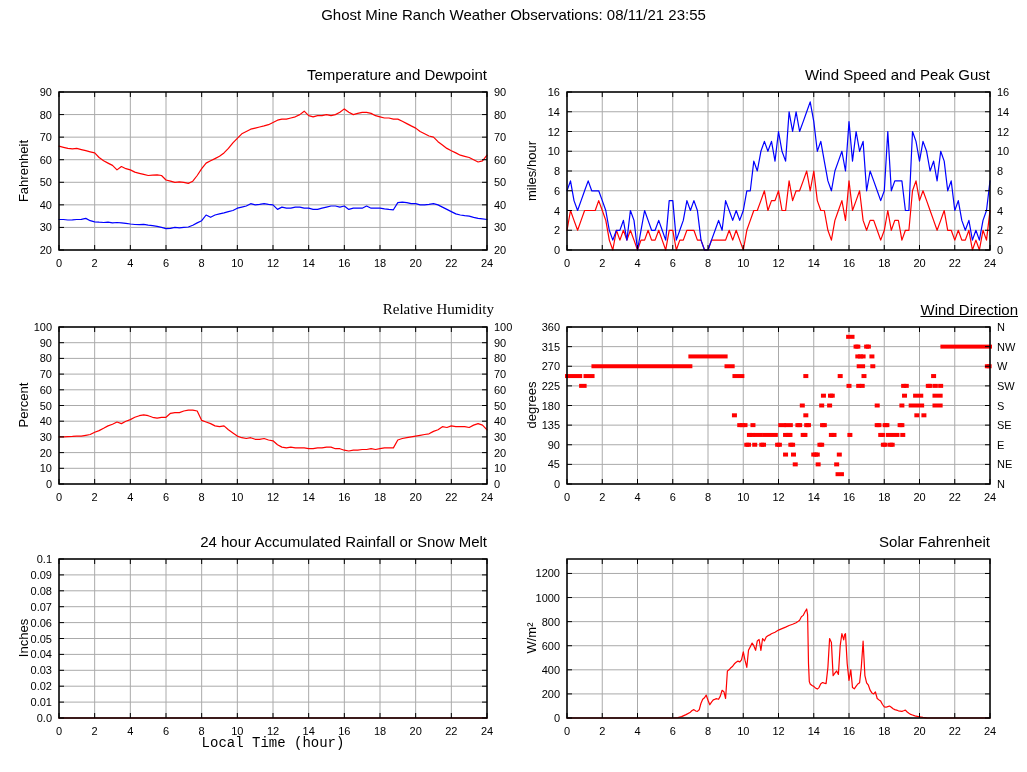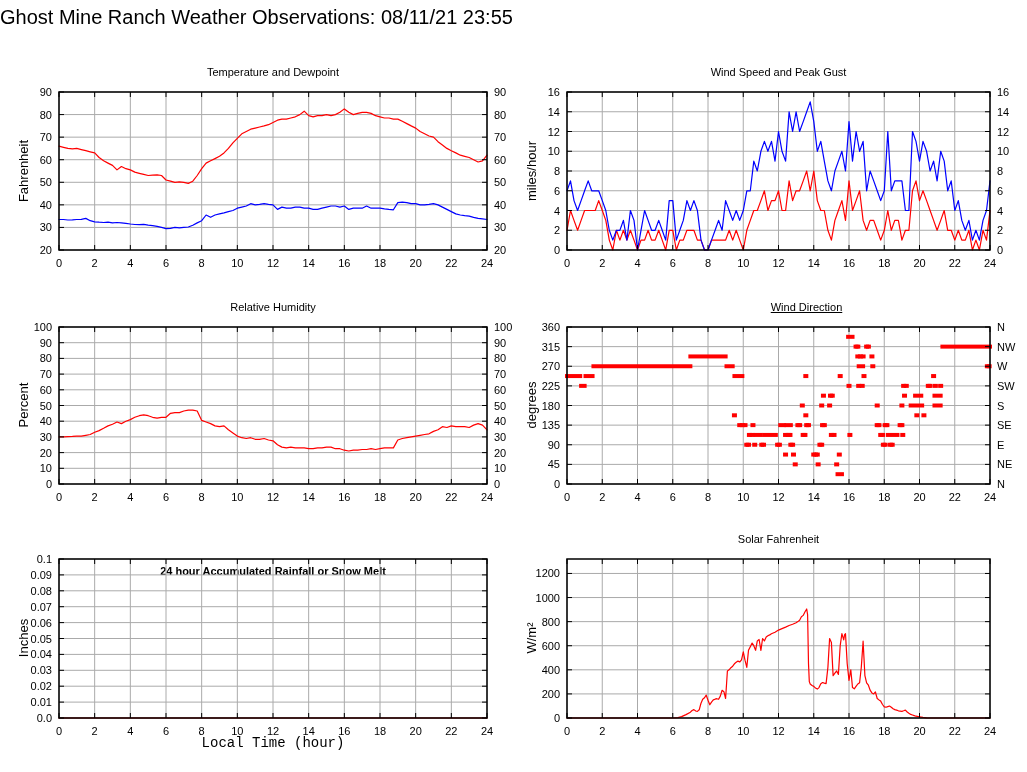--- a/index.html
+++ b/index.html
@@ -1,36 +1,36 @@
 <!DOCTYPE html>
 <html><head>
 <meta charset="utf-8">
 <style>
   html,body{margin:0;padding:0;}
   body{width:1027px;height:772px;background:#ffffff;position:relative;overflow:hidden;
        font-family:"Liberation Sans",sans-serif;color:#000;}
   .abs{position:absolute;}
-  .main-title{left:0;top:6px;width:1027px;text-align:left;font-size:20px;}
-  .ctitle{font-size:11px;text-align:center;white-space:nowrap;}
+  .main-title{left:0;top:6px;width:1027px;text-align:center;font-size:15px;}
+  .ctitle{font-size:15px;text-align:right;white-space:nowrap;}
   .ylab{font-size:13px;text-align:center;width:160px;height:16px;line-height:16px;
         transform:rotate(-90deg);white-space:nowrap;}
   .xlab{font-size:14px;text-align:center;font-family:Liberation Mono, monospace;}
   svg{position:absolute;display:block;}
   svg text{font-family:"Liberation Sans",sans-serif;}
 </style>
 </head>
 <body>
 
 <div class="abs main-title">Ghost Mine Ranch Weather Observations: 08/11/21 23:55</div>
 
 <div class="abs ctitle" style="left:59px;top:66px;width:428px;">Temperature and Dewpoint</div>
 <div class="abs ctitle" style="left:567px;top:66px;width:423px;">Wind Speed and Peak Gust</div>
-<div class="abs ctitle" style="left:59px;top:301px;width:428px;">Relative Humidity</div>
+<div class="abs ctitle" style="left:66px;top:301px;width:428px;font-family:Liberation Serif, serif;">Relative Humidity</div>
 <div class="abs ctitle" style="left:595px;top:301px;width:423px;text-decoration:underline;">Wind Direction</div>
-<div class="abs ctitle" style="left:59px;top:565px;width:428px;font-weight:bold;">24 hour Accumulated Rainfall or Snow Melt</div>
+<div class="abs ctitle" style="left:59px;top:533px;width:428px;">24 hour Accumulated Rainfall or Snow Melt</div>
 <div class="abs ctitle" style="left:567px;top:533px;width:423px;">Solar Fahrenheit</div>
 
 <div class="abs ylab" style="left:-56px;top:163px;">Fahrenheit</div>
 <div class="abs ylab" style="left:452px;top:163px;">miles/hour</div>
 <div class="abs ylab" style="left:-56px;top:397px;">Percent</div>
 <div class="abs ylab" style="left:452px;top:397px;">degrees</div>
 <div class="abs ylab" style="left:-56px;top:630px;">Inches</div>
 <div class="abs ylab" style="left:452px;top:630px;">W/m²</div>
 
 <svg width="515" height="192" style="left:9px;top:84px;">

